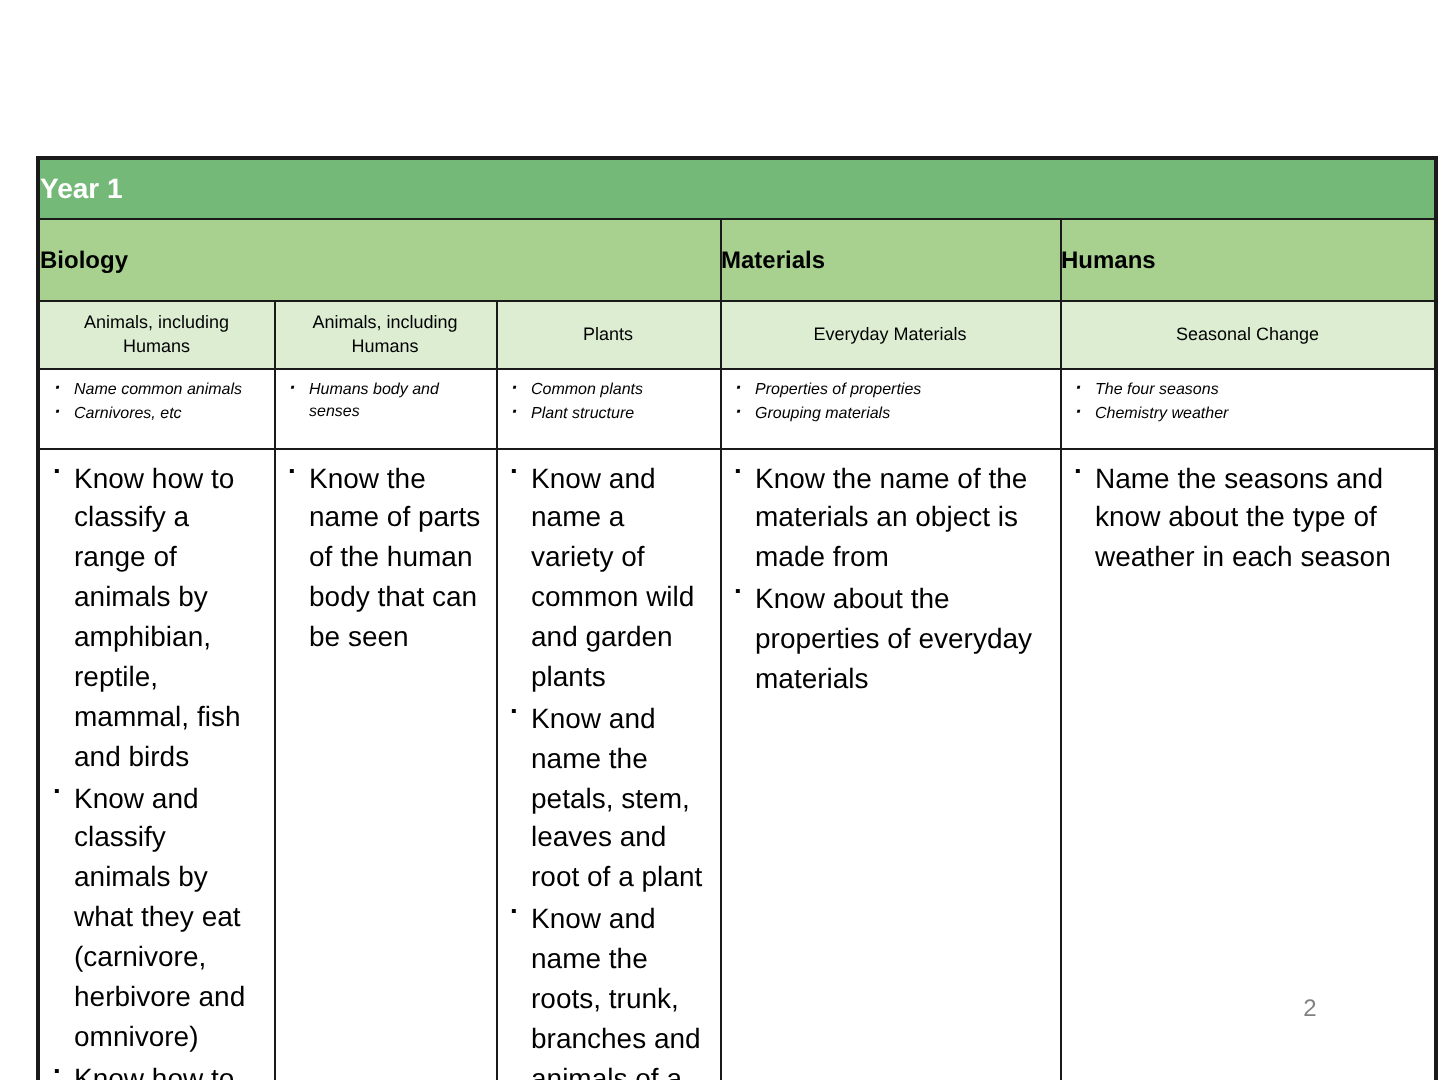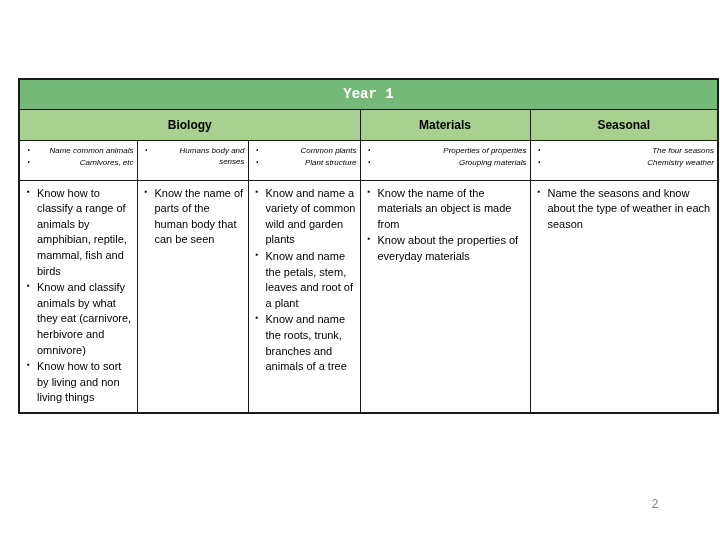--- a/index.html
+++ b/index.html
@@ -35,61 +35,58 @@
   table.curriculum-table td {
     border: 1px solid var(--border-color);
     overflow: hidden;
   }
   tr.title-row td {
     height: 30px;
     background: var(--title-bg);
     color: var(--title-text);
     font-size: 14px;
     font-weight: bold;
-    text-align: center;
+    text-align: left;
     vertical-align: middle;
-    font-family: Liberation Mono, monospace;
   }
   tr.subject-row td {
-    height: 31px;
+    height: 41px;
     background: var(--subject-bg);
     font-size: 12px;
     font-weight: bold;
-    text-align: center;
     vertical-align: middle;
   }
   tr.topic-row td {
     height: 34px;
     background: var(--topic-bg);
     font-size: 9px;
     text-align: center;
     vertical-align: middle;
     padding: 2px 6px;
     line-height: 1.35;
   }
   tr.overview-row td {
     height: 40px;
     background: #ffffff;
     vertical-align: top;
     padding: 4px 3px 4px 5px;
-    text-align: right;
   }
   tr.objectives-row td {
     height: 217px;
     background: #ffffff;
     vertical-align: top;
     padding: 5px 3px 5px 5px;
   }
   ul.bullets {
     list-style: none;
   }
   ul.bullets li {
     position: relative;
     padding-left: 12px;
-    font-size: 11px;
+    font-size: 14px;
     line-height: 1.42;
     margin-bottom: 1px;
   }
   ul.bullets li::before {
     content: "\25AA";
     position: absolute;
     left: 2px;
     top: 0;
     font-size: 8px;
   }
@@ -129,23 +126,30 @@
     </colgroup>
 
     <tbody>
         <tr class="title-row">
       <td colspan="5">Year 1</td>
     </tr>
 
     <tr class="subject-row">
       <td colspan="3">Biology</td>
       <td>Materials</td>
-      <td>Seasonal</td>
-    </tr>
-
+      <td>Humans</td>
+    </tr>
+
+    <tr class="topic-row">
+      <td>Animals, including Humans</td>
+      <td>Animals, including Humans</td>
+      <td>Plants</td>
+      <td>Everyday Materials</td>
+      <td>Seasonal Change</td>
+    </tr>
 
     <tr class="overview-row">
       <td>
         <ul class="bullets">
               <li>Name common animals</li>
               <li>Carnivores, etc</li>
             </ul>
       </td>
       <td>
         <ul class="bullets">

